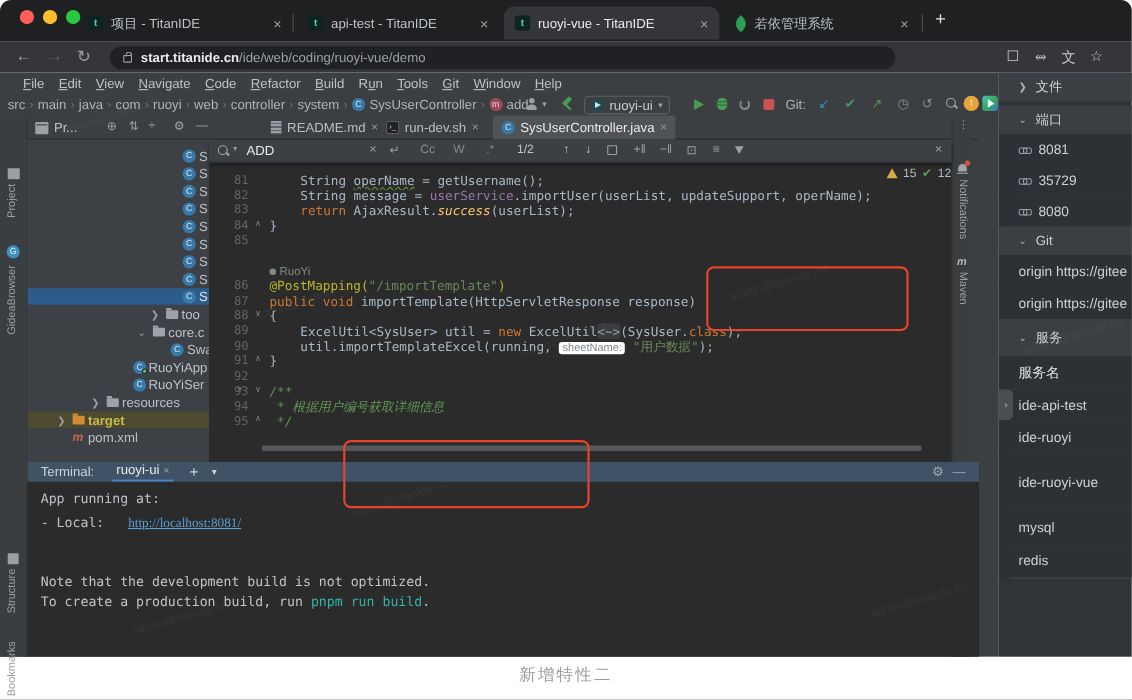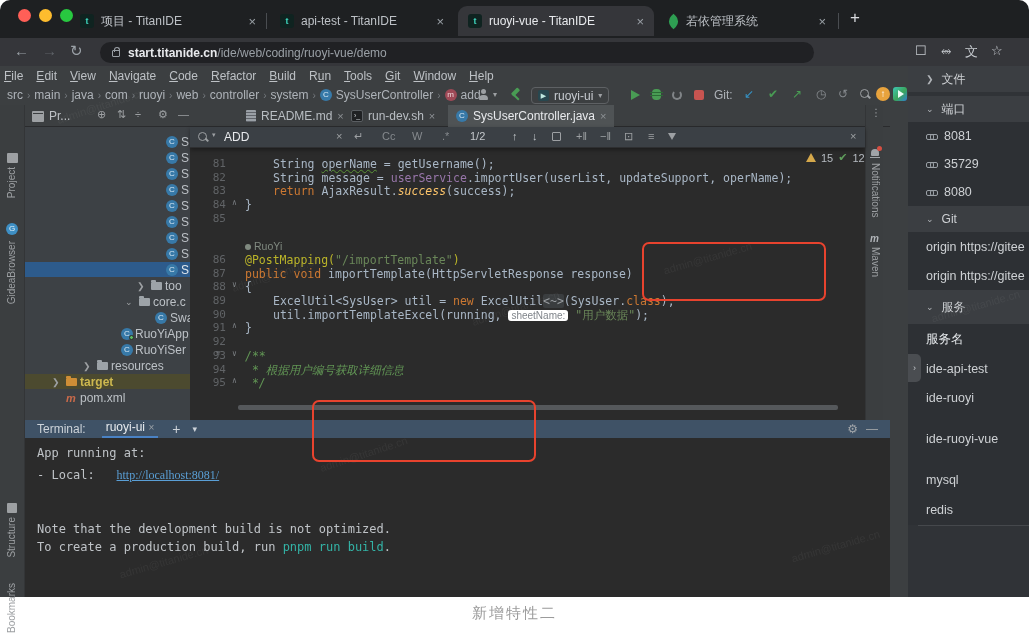--- a/index.html
+++ b/index.html
@@ -20,21 +20,21 @@
   .navic { position:absolute; top:4px; font-size:15px; color:#9aa0a6; }
   .omni { position:absolute; left:100px; top:3.5px; width:714px; height:21px; background:#202124; border-radius:11px; display:flex; align-items:center; padding:0 12px; gap:8px; }
   .omni .host { color:#e8eaed; font-size:12px; font-weight:bold; }
   .omni .path { color:#9aa0a6; font-size:12px; }
   .i-lock { width:8px; height:7px; border:1px solid #9aa0a6; border-radius:1px; position:relative; margin-top:3px; }
   .i-lock::before { content:""; position:absolute; left:1px; top:-4px; width:4px; height:4px; border:1px solid #9aa0a6; border-bottom:none; border-radius:3px 3px 0 0; }
   .tbic { position:absolute; top:5px; font-size:13px; color:#c7cbd0; }
 
   
   .ide { position:absolute; left:0; top:66px; width:908px; height:531px; background:#3c3f41; }
-  .menubar { position:absolute; left:0; top:0; width:908px; height:19px; display:flex; align-items:center; gap:13px; padding-left:4px; font-size:12px; color:#bdc1c5; }
+  .menubar { position:absolute; left:0; top:0; width:908px; height:19px; display:flex; align-items:center; gap:13px; padding-left:21px; font-size:12px; color:#bdc1c5; }
   .menubar u { text-decoration-thickness:1px; }
   .crumbbar { position:absolute; left:0; top:19px; width:908px; height:20px; display:flex; align-items:center; gap:3px; padding-left:7px; font-size:12px; color:#aeb3b9; }
   .crumbsep { color:#75797e; font-size:10px; padding:0 1px; }
   .i-class { width:12px; height:12px; border-radius:50%; background:#3779a8; color:#d8e8f4; font-size:8px; line-height:12px; text-align:center; flex:0 0 auto; }
   .i-method { width:12px; height:12px; border-radius:50%; background:#9e4956; color:#f0d7da; font-size:8px; line-height:12px; text-align:center; flex:0 0 auto; }
   .tbabs { position:absolute; display:flex; align-items:center; gap:4px; }
   .combo { position:absolute; border:1px solid #5e6164; border-radius:4px; height:17px; display:flex; align-items:center; gap:5px; padding:0 6px; color:#c7cbd0; font-size:12px; }
   .combo .tile { width:11px; height:11px; border-radius:2px; background:#27474f; color:#bfe8e0; font-size:7px; line-height:11px; text-align:center; }
   .playtri { width:0; height:0; border-left:9px solid #499c54; border-top:5.5px solid transparent; border-bottom:5.5px solid transparent; }
   .stopsq { width:10px; height:10px; background:#c75450; border-radius:2px; }
@@ -420,21 +420,21 @@
         <span class="wtri"></span>
         <span>15</span>
         <span style="color:#5f9e5c">✔</span>
         <span>12</span>
 
       </div>
       <div class="hscroll"></div>
 
     <div class="cline" style="top: 9px;"><div class="lno">81</div><div class="ctext" style="left: 83px;"><span class="p">String </span><span class="typo">operName</span><span class="p"> = getUsername();</span></div></div>
         <div class="cline" style="top: 22.7px;"><div class="lno">82</div><div class="ctext" style="left: 83px;"><span class="p">String message = </span><span class="f">userService</span><span class="p">.importUser(userList, updateSupport, operName);</span></div></div>
-        <div class="cline" style="top: 36.4px;"><div class="lno">83</div><div class="ctext" style="left: 83px;"><span class="k">return </span><span class="p">AjaxResult.</span><span class="m">success</span><span class="p">(success);</span></div></div>
+        <div class="cline" style="top: 36.4px;"><div class="lno">83</div><div class="ctext" style="left: 83px;"><span class="k">return </span><span class="p">AjaxResult.</span><span class="m">success</span><span class="p">(userList);</span></div></div>
         <div class="cline" style="top: 50.1px;"><div class="lno">84</div><div class="foldg">∧</div><div class="ctext" style="left: 55px;"><span class="p">}</span></div></div>
         <div class="cline" style="top: 63.8px;"><div class="lno">85</div><div class="ctext" style="left: 55px;"></div></div>
         <div class="cline" style="top: 77.5px;"><div class="lno"></div><div class="ctext" style="left: 55px;"></div></div>
         <div class="cline" style="top: 91.2px;"><div class="lno"></div><div class="ctext" style="left: 55px;"><span class="auth"><span class="authic"></span>RuoYi</span></div></div>
         <div class="cline" style="top: 104.9px;"><div class="lno">86</div><div class="ctext" style="left: 55px;"><span class="ann">@PostMapping(</span><span class="s">"/importTemplate"</span><span class="ann">)</span></div></div>
         <div class="cline" style="top: 118.6px;"><div class="lno">87</div><div class="ctext" style="left: 55px;"><span class="k">public void </span><span class="p">importTemplate(HttpServletResponse response)</span></div></div>
         <div class="cline" style="top: 132.3px;"><div class="lno">88</div><div class="foldg">∨</div><div class="ctext" style="left: 55px;"><span class="p">{</span></div></div>
         <div class="cline" style="top: 146px;"><div class="lno">89</div><div class="ctext" style="left: 83px;"><span class="p">ExcelUtil&lt;SysUser&gt; util = </span><span class="k">new </span><span class="p">ExcelUtil</span><span class="fold2">&lt;~&gt;</span><span class="p">(SysUser.</span><span class="k">class</span><span class="p">);</span></div></div>
         <div class="cline" style="top: 159.7px;"><div class="lno">90</div><div class="ctext" style="left: 83px;"><span class="p">util.importTemplateExcel(running, </span><span class="hint">sheetName:</span><span class="p"> </span><span class="s">"用户数据"</span><span class="p">);</span></div></div>
         <div class="cline" style="top: 173.4px;"><div class="lno">91</div><div class="foldg">∧</div><div class="ctext" style="left: 55px;"><span class="p">}</span></div></div>

